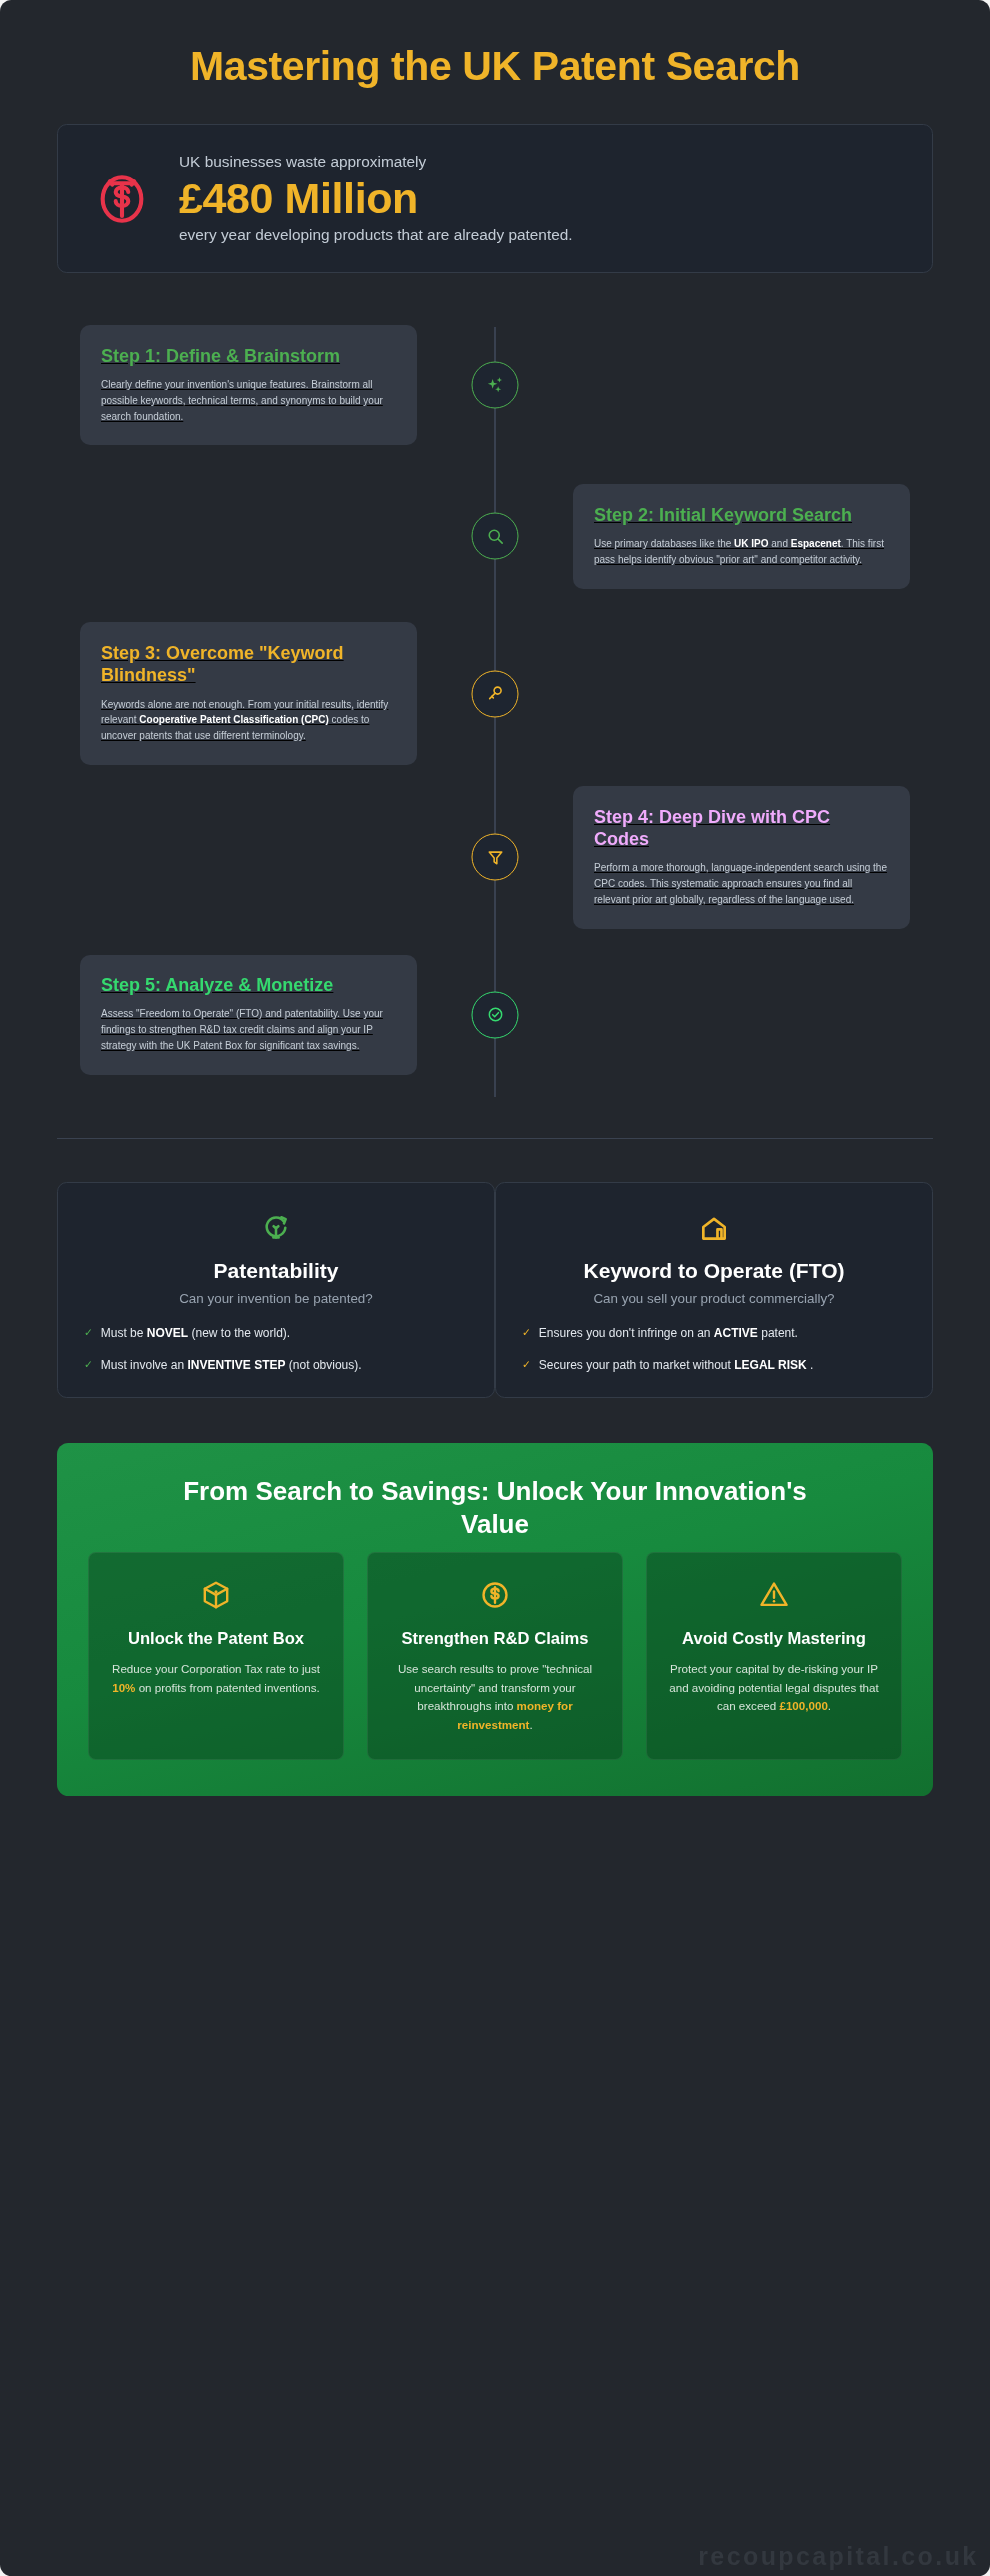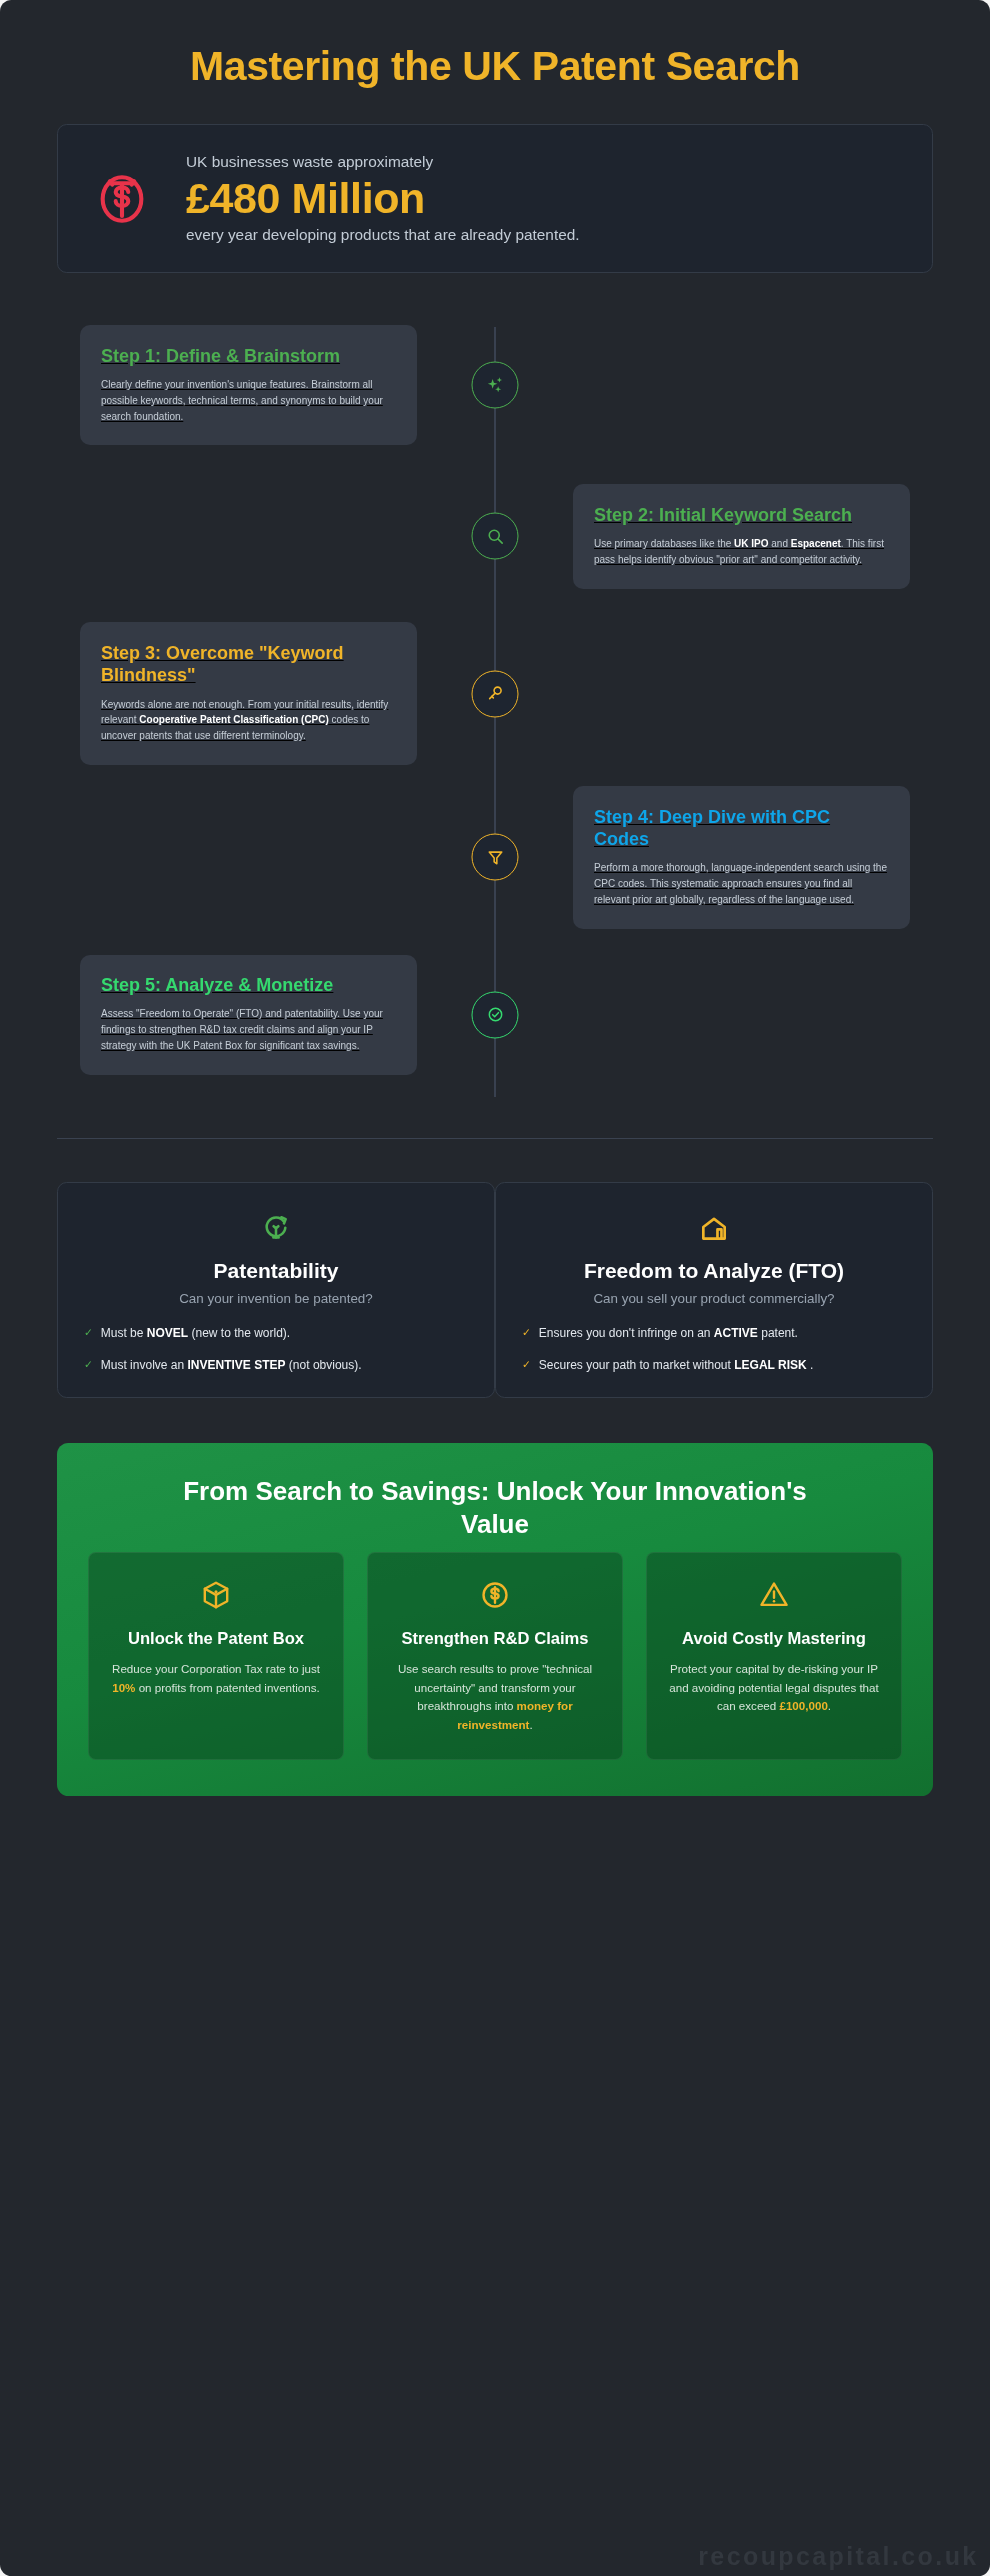--- a/index.html
+++ b/index.html
@@ -54,21 +54,21 @@
 
   
   .stat-box {
     margin-top: 34px;
     background: #1e242e;
     border: 0.8px solid #333b47;
     border-radius: 9.7px;
     padding: 28px 32px;
     display: flex;
     align-items: center;
-    gap: 33px;
+    gap: 26px;
   }
   .stat-icon { flex: 0 0 auto; width: 63px; height: 63px; display:flex; align-items:center; justify-content:center; }
   .stat-text { flex: 1 1 auto; }
   .stat-lead { font-size: 15.4px; color: #c3ccd6; margin-bottom: 1.6px; }
   .stat-figure {
     font-size: 43px;
     font-weight: 700;
     color: #f0b429;
     line-height: 1.18;
     letter-spacing: -0.4px;
@@ -290,21 +290,21 @@
               <path d="M7.6 15.5 L9.4 17.3"></path>
             </svg>
           </span>
         </div>
       </div>
 
       <div class="tl-row">
         <div class="tl-half"></div>
         <div class="tl-half tl-pad-right">
           <div class="step-card">
-            <div class="step-title" style="color:#0ea5e9">Step 4: Deep Dive with CPC Codes</div>
+            <div class="step-title" style="color:#f0abfc">Step 4: Deep Dive with CPC Codes</div>
             <div class="step-desc">Perform a more thorough, language-independent search using the CPC codes. This systematic approach ensures you find all relevant prior art globally, regardless of the language used.</div>
           </div>
         </div>
         <div class="tl-marker" style="border:1.6px solid #f0b429">
           <span>
             <svg class="ic" width="20" height="20" viewBox="0 0 24 24" fill="none" stroke="#f0b429" stroke-width="1.9" stroke-linecap="round" stroke-linejoin="round">
               <path d="M4.5 5.5 H19.5 L13.6 12.6 V19.5 L10.4 17.3 V12.6 Z"></path>
             </svg>
           </span>
         </div>
@@ -357,21 +357,21 @@
         </div>
       </div>
 
       <div class="cmp-card">
         <div class="cmp-icon">
           <svg class="ic" width="32" height="32" viewBox="0 0 24 24" fill="none" stroke="#f0b429" stroke-width="2" stroke-linecap="round" stroke-linejoin="round">
             <path d="M4 10.5 L12 4.4 L20 10.5 V19.2 H4 Z"></path>
             <path d="M14.6 19.2 V12.3 H17.6 V19.2"></path>
           </svg>
         </div>
-        <div class="cmp-title">Freedom to Analyze (FTO)</div>
+        <div class="cmp-title">Keyword to Operate (FTO)</div>
         <div class="cmp-sub">Can you sell your product commercially?</div>
         <div class="cmp-list">
           <div class="cmp-item">
             <span class="cmp-check" style="color:#f0b429">✓</span>
             <span>Ensures you don't infringe on an <b>ACTIVE</b> patent.</span>
           </div>
           <div class="cmp-item">
             <span class="cmp-check" style="color:#f0b429">✓</span>
             <span>Secures your path to market without <b>LEGAL RISK</b> .</span>
           </div>

